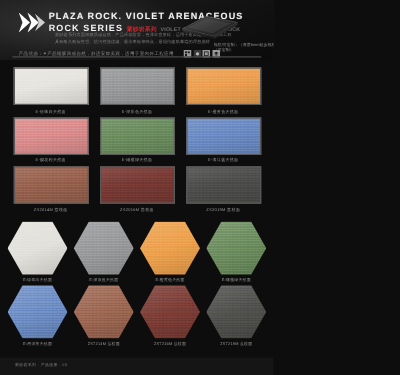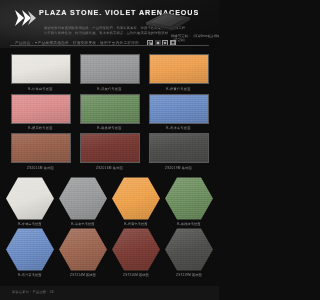--- a/index.html
+++ b/index.html
@@ -174,21 +174,26 @@
 
   <div class="logo-arrows">
     <svg width="22" height="16" viewBox="0 0 22 16">
       <polygon points="0,0 9,8 0,16 3,8" fill="#ffffff"></polygon>
       <polygon points="7,0 16,8 7,16 10,8" fill="#ffffff"></polygon>
       <polygon points="13,1 21,8 13,15 16,8" fill="#cfcfcf"></polygon>
     </svg>
   </div>
 
   <div class="title-block">
-    <div class="title-line1">PLAZA  STONE.   VIOLET ARENACEOUS</div>
+    <div class="title-line1">PLAZA  ROCK.   VIOLET ARENACEOUS</div>
+    <div class="title-line2">
+      <span>ROCK  SERIES</span>
+      <span class="cn-red">紫砂岩系列</span>
+      <span class="cn-gray-inline">VIOLET ARENACEOUS ROCK</span>
+    </div>
   </div>
 
   <div class="desc-block">
     <div class="desc-line">紫砂岩系列表面细腻质感自然，产品环保防滑，色泽丰富多样，适用于各类建筑外墙装饰工程</div>
     <div class="desc-line">具有耐久耐候性强、抗污性能优越、吸水率低等特点，是现代建筑幕墙的理想选材</div>
   </div>
 
   <div class="feature-row">
     <span class="feature-text">产品优选：✦产品细腻质感自然，舒适安静美观，适用于室内外工程应用</span>
     <span class="icon-group">

